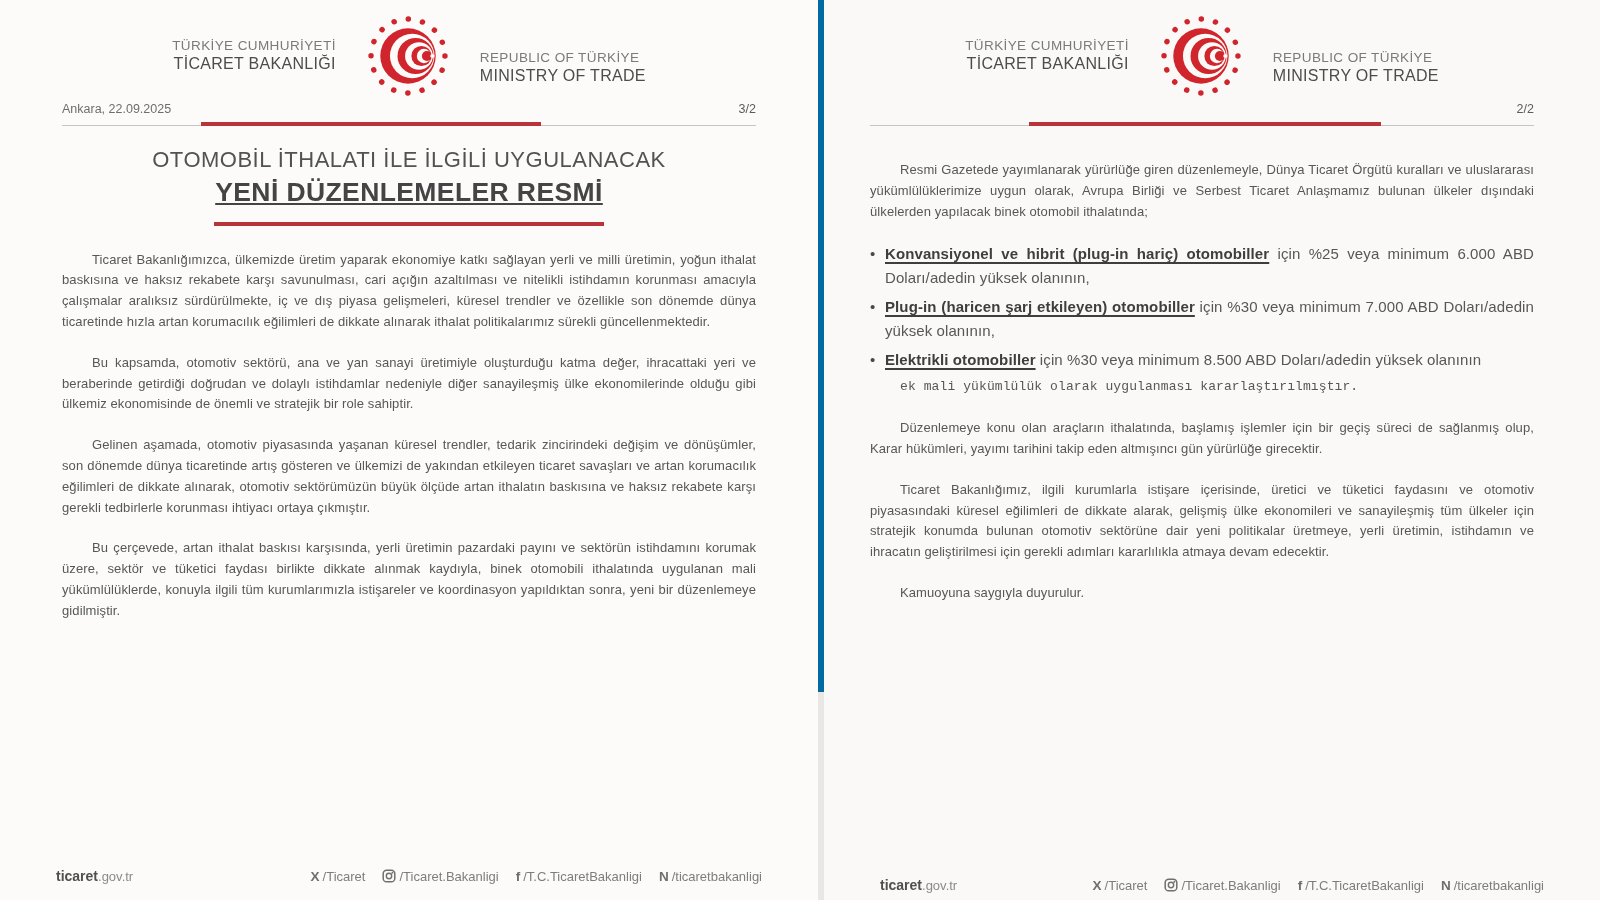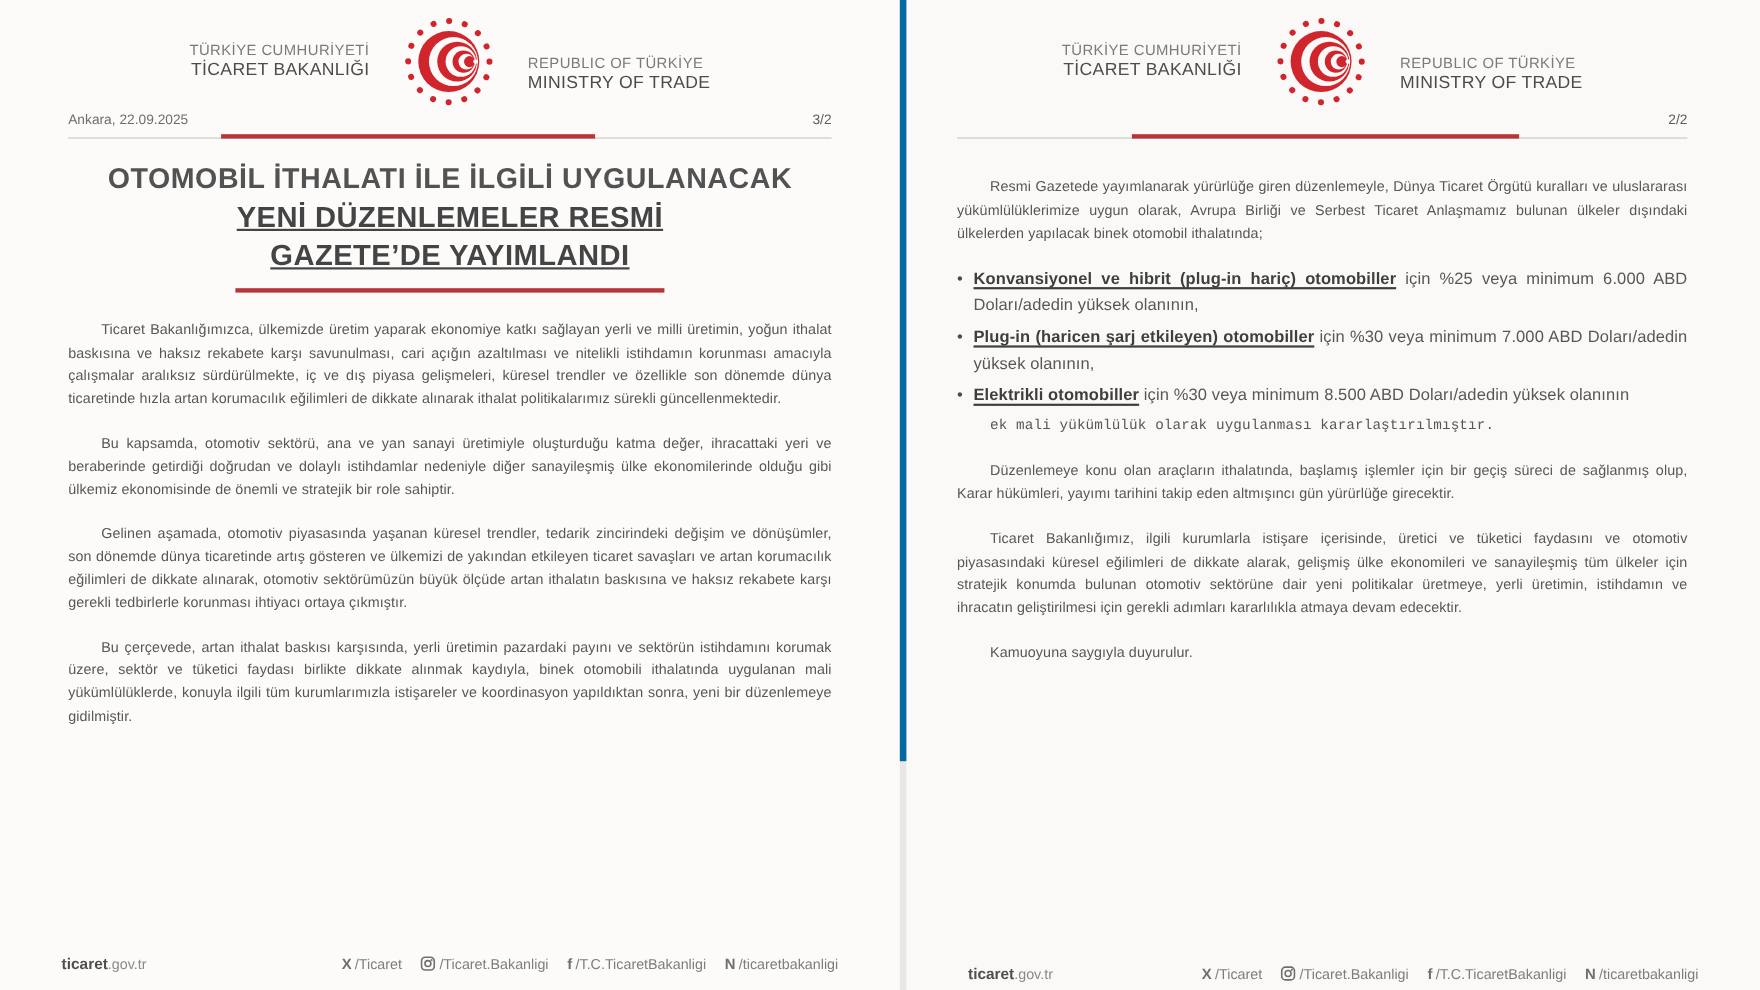--- a/index.html
+++ b/index.html
@@ -21,21 +21,21 @@
   
   .meta{display:flex;justify-content:space-between;align-items:flex-end;margin-top:4px;font-size:12.5px;color:#6e6e6e;gap:16px;}
   .pagenum{color:#5c5c5c;}
   .rule{position:relative;height:5px;margin-top:4px;border-bottom:1px solid #c7c5c3;}
   .rule .red{position:absolute;bottom:-1px;height:4px;background:#b9333a;}
   .page1 .rule .red{left:20%;width:49%;}
   .page2 .rule .red{left:24%;width:53%;}
 
   
   .title{margin-top:20px;text-align:center;color:#4a4a4a;}
-  .title .t1{font-size:26px;font-weight:700;letter-spacing:.5px;line-height:1.3;color:#525252;}
+  .title .t1{font-size:22px;font-weight:400;letter-spacing:.5px;line-height:1.3;color:#525252;}
   .title .t2{font-size:26.5px;font-weight:700;letter-spacing:.4px;line-height:1.32;color:#444;text-decoration:underline;}
   .title-underline{width:390px;height:4px;background:#b9333a;margin:12px auto 0;}
 
   
   .paras{margin-top:24px;}
   p.body{font-size:13px;line-height:1.6;color:#575757;text-align:justify;text-indent:30px;margin:0 0 20px 0;letter-spacing:.1px;}
   .page2 .intro{margin-top:34px;}
 
   
   .bullets{margin-top:16px;}
@@ -91,21 +91,20 @@
       <span>Ankara, 22.09.2025</span>
       <span class="pagenum">3/2</span>
     </div>
     <div class="rule">
         <div class="red"></div>
       </div>
 
     <div class="title">
       <div class="t1">OTOMOBİL İTHALATI İLE İLGİLİ UYGULANACAK</div>
       <div class="t2">YENİ DÜZENLEMELER RESMİ</div>
-      <div class="t2">GAZETE’DE YAYIMLANDI</div>
       <div class="title-underline"></div>
     </div>
 
     <div class="paras">
 
         <p class="body">Ticaret Bakanlığımızca, ülkemizde üretim yaparak ekonomiye katkı sağlayan yerli ve milli üretimin, yoğun ithalat baskısına ve haksız rekabete karşı savunulması, cari açığın azaltılması ve nitelikli istihdamın korunması amacıyla çalışmalar aralıksız sürdürülmekte, iç ve dış piyasa gelişmeleri, küresel trendler ve özellikle son dönemde dünya ticaretinde hızla artan korumacılık eğilimleri de dikkate alınarak ithalat politikalarımız sürekli güncellenmektedir.</p>
 
         <p class="body">Bu kapsamda, otomotiv sektörü, ana ve yan sanayi üretimiyle oluşturduğu katma değer, ihracattaki yeri ve beraberinde getirdiği doğrudan ve dolaylı istihdamlar nedeniyle diğer sanayileşmiş ülke ekonomilerinde olduğu gibi ülkemiz ekonomisinde de önemli ve stratejik bir role sahiptir.</p>
 
         <p class="body">Gelinen aşamada, otomotiv piyasasında yaşanan küresel trendler, tedarik zincirindeki değişim ve dönüşümler, son dönemde dünya ticaretinde artış gösteren ve ülkemizi de yakından etkileyen ticaret savaşları ve artan korumacılık eğilimleri de dikkate alınarak, otomotiv sektörümüzün büyük ölçüde artan ithalatın baskısına ve haksız rekabete karşı gerekli tedbirlerle korunması ihtiyacı ortaya çıkmıştır.</p>

